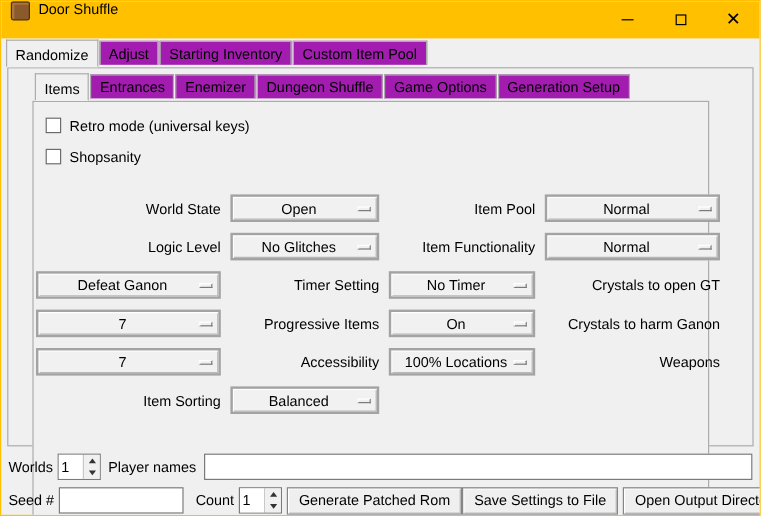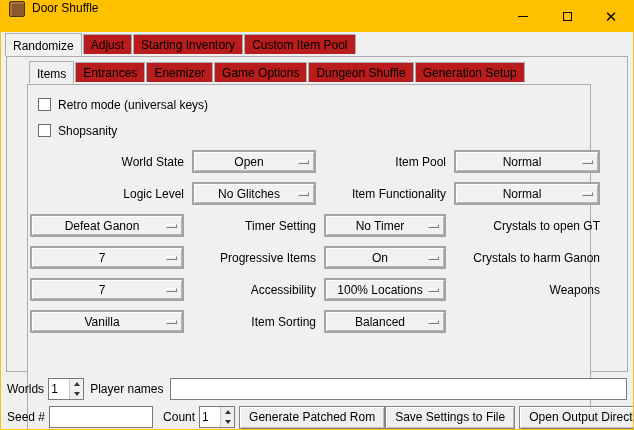--- a/index.html
+++ b/index.html
@@ -31,21 +31,21 @@
   }
   .min-glyph { width: 10px; height: 0; border-bottom: 1px solid #000; }
   .max-glyph { width: 9px; height: 9px; border: 1px solid #000; background: transparent; }
   .close-glyph { font-size: 15px; line-height: 15px; }
 
   
   .tabs { display: flex; align-items: center; }
   .tabs-main { height: 24px; padding-left: 4px; position: relative; z-index: 2; }
   .tab {
     padding: 3px 7px 4px 7px; border: 1px solid #ACACAC; border-bottom: none;
-    background: #b91c1c; margin-right: 1px; white-space: nowrap; height: 20px;
+    background: #a21caf; margin-right: 1px; white-space: nowrap; height: 20px;
   }
   .tab.active {
     background: #F0F0F0; height: 23px; padding-top: 5px;
     margin-bottom: -1px; border-bottom: 1px solid #F0F0F0;
   }
 
   .pane-outer {
     margin: 0 5px; height: 316px;
     border: 1px solid #ACACAC; background: #F0F0F0;
     padding: 3px 36px 4px 20px;
@@ -58,21 +58,21 @@
 
   
   .cb-row { display: flex; align-items: center; height: 21px; margin: 0 0 5px 8px; }
   .cb-box {
     width: 13px; height: 13px; background: #fff;
     border: 1px solid #6B6B6B; margin-right: 7px; flex: none;
   }
 
   
   .form-grid {
-    display: grid; margin-top: 9px;
+    display: grid; margin-top: 21px;
     grid-template-columns: 154px 124px 122px 146px;
     column-gap: 8px; row-gap: 9px;
   }
   .flabel {
     text-align: right; align-self: center; white-space: nowrap;
   }
   .dd {
     position: relative; height: 23px; width: 100%;
     background: #F1F1F1; border: 2px solid #a3a3a3;
     box-shadow: inset 1px 1px 0 #FFFFFF, inset -1px -1px 0 #B8B8B8;
@@ -143,22 +143,22 @@
     <span class="tab">Starting Inventory</span>
     <span class="tab">Custom Item Pool</span>
   </div>
 
   <div class="pane-outer">
 
     <div class="tabs tabs-sub">
       <span class="tab active">Items</span>
       <span class="tab">Entrances</span>
       <span class="tab">Enemizer</span>
+      <span class="tab">Dungeon Shuffle</span>
       <span class="tab">Game Options</span>
-      <span class="tab">Dungeon Shuffle</span>
       <span class="tab">Generation Setup</span>
     </div>
 
     <div class="pane-inner">
 
       <div class="cb-row">
         <span class="cb-box"></span>
         <span>Retro mode (universal keys)</span>
       </div>
       <div class="cb-row">
@@ -216,24 +216,20 @@
           <span class="dd-val">7</span>
           <span class="dd-ind"></span>
         </button>
         <span class="flabel">Accessibility</span>
         <button class="dd">
           <span class="dd-val">100% Locations</span>
           <span class="dd-ind"></span>
         </button>
 
         <span class="flabel">Weapons</span>
-        <button class="dd">
-          <span class="dd-val">Vanilla</span>
-          <span class="dd-ind"></span>
-        </button>
         <span class="flabel">Item Sorting</span>
         <button class="dd">
           <span class="dd-val">Balanced</span>
           <span class="dd-ind"></span>
         </button>
 
       </div>
     </div>
   </div>
 

